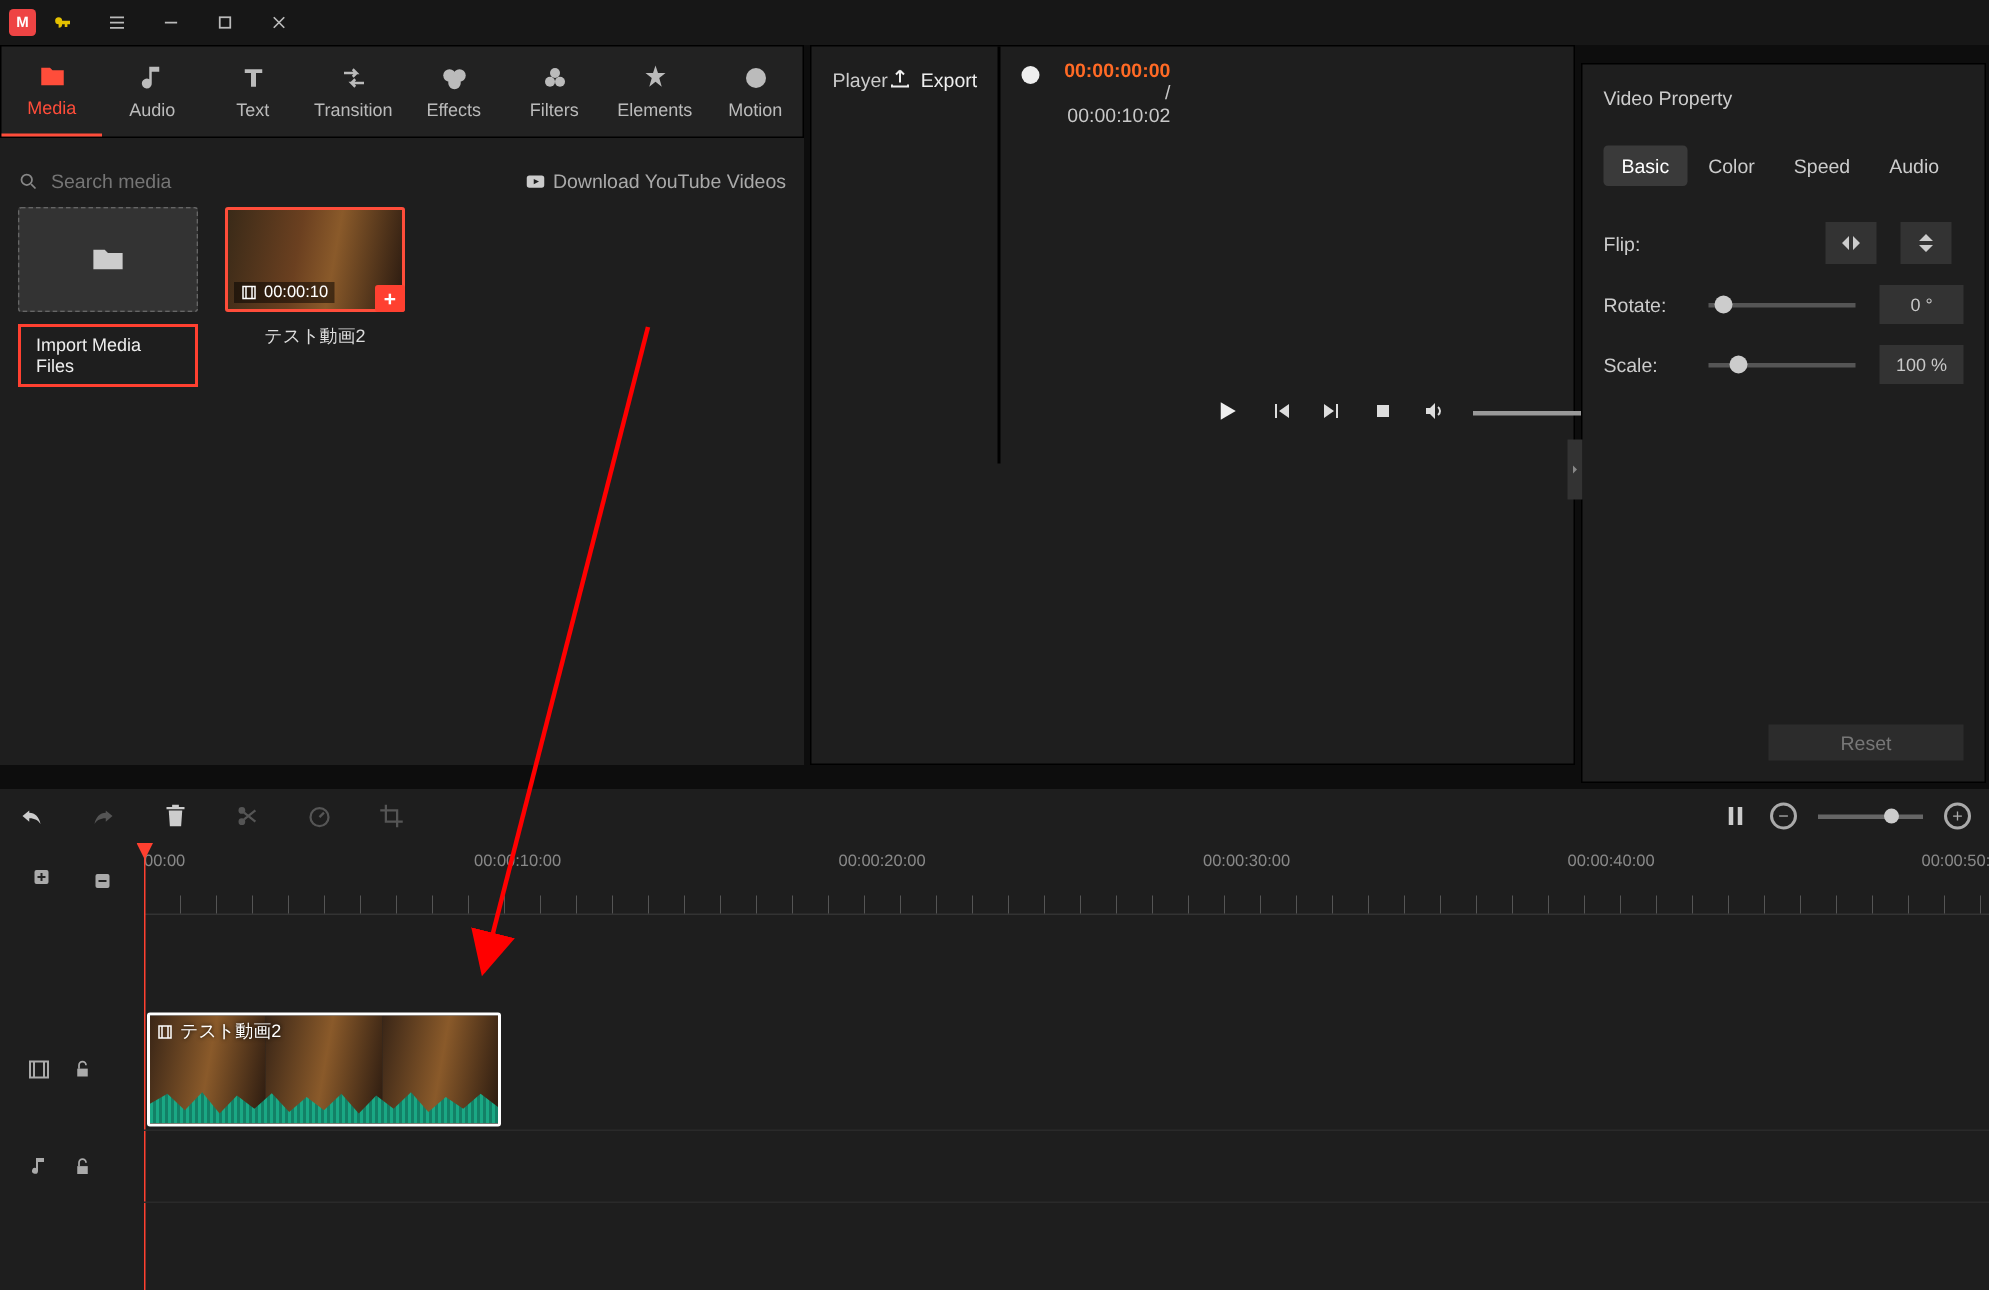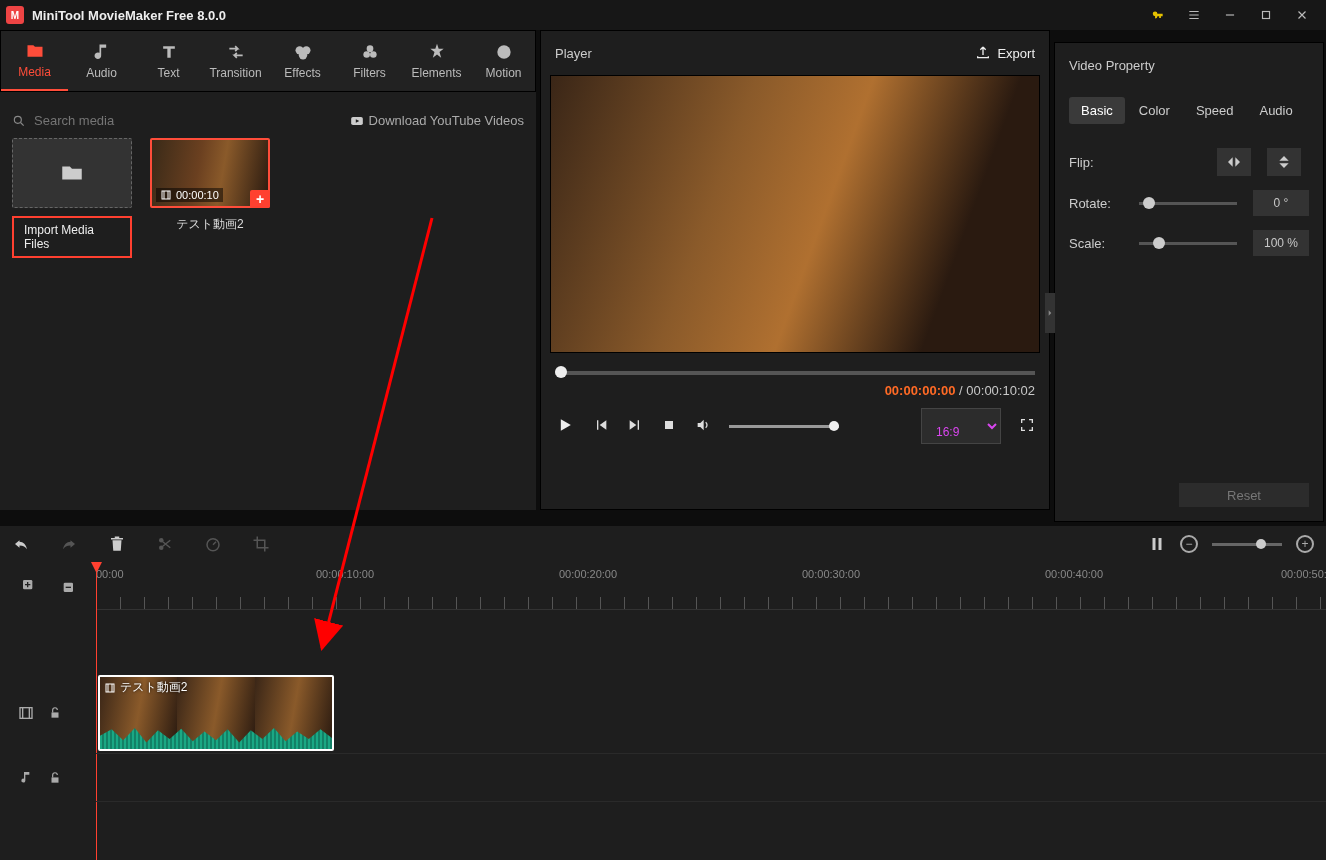--- a/index.html
+++ b/index.html
@@ -41,21 +41,21 @@
 .tile-thumb { width: 120px; height: 70px; border: 2px solid #ff4d3a; border-radius: 2px; background: #333; position: relative; display:flex; align-items:center; justify-content:center; }
 .tile-thumb.import { border: 1px dashed #666; color:#ccc; }
 .tile-thumb.import svg { width:26px; height:26px; }
 .tile-thumb .dur { position:absolute; left:4px; bottom:4px; font-size:11px; color:#fff; background:rgba(0,0,0,.5); padding:1px 4px; display:flex; align-items:center; gap:4px;}
 .tile-thumb .plus { position:absolute; right:-2px; bottom:-2px; width:20px; height:18px; background:#ff4030; color:#fff; font-weight:bold; font-size:14px; display:flex; align-items:center; justify-content:center; border-radius:2px;}
 .tile-thumb .thumb-img { width:100%; height:100%; background: linear-gradient(100deg,#3a2a18,#6b4020 40%,#8a5a2a 60%,#2a1a10); }
 .tile-label { font-size: 12px; color: #ddd; }
 .imp-btn { display:inline-block; border:2px solid #ff4030; padding:5px 10px; font-size:12px; color:#eee; }
 
 
-.player { background: #1e1e1e; border: 1px solid #000; height: 480px; display: flex; flex-direction: column; }
+.player { background: #1e1e1e; border: 1px solid #000; height: 480px; display: flex; flex-direction: row; }
 .player-head { height: 44px; display: flex; align-items: center; padding: 0 14px; font-size: 13px; color:#ccc; }
 .player-head .spacer { flex:1; }
 .export-btn { display:flex; align-items:center; gap:6px; color:#eee; }
 .preview { width: 490px; height: 278px; margin: 0 auto; background: linear-gradient(110deg,#3a2617,#8a5a2a 35%,#b07030 55%,#2a1a10 80%); position:relative; border:1px solid #000; }
 .player-track { padding: 18px 14px 0; }
 .seek { height: 4px; background: #555; position:relative; }
 .seek .knob { position:absolute; left:0; top:-5px; width:12px; height:12px; border-radius:50%; background:#eee; }
 .times { padding: 8px 14px 0; text-align:right; font-size:13px; }
 .times .cur { color:#ff6a25;font-weight:bold; }
 .controls { display:flex; align-items:center; gap:18px; padding: 10px 14px 0; }
@@ -118,21 +118,20 @@
 
 
 .arrow-overlay { position:fixed; pointer-events:none; left:0; top:0; }
 
 </style>
 </head>
 <body>
 
 <div class="titlebar">
   <div class="app-logo">M</div>
-  <div class="app-title">MiniTool MovieMaker Free 8.0.0</div>
   <div class="title-icn key">
       <svg viewBox="0 0 24 24" fill="currentColor">
         <path d="M7 14a4 4 0 114-4h9v4h-3v3h-3v-3H11a4 4 0 01-4 4z"></path>
       </svg>
     </div>
   <div class="title-icn">
       <svg viewBox="0 0 24 24" stroke="currentColor" stroke-width="2">
         <path d="M4 6h16M4 12h16M4 18h16"></path>
       </svg>
     </div>

